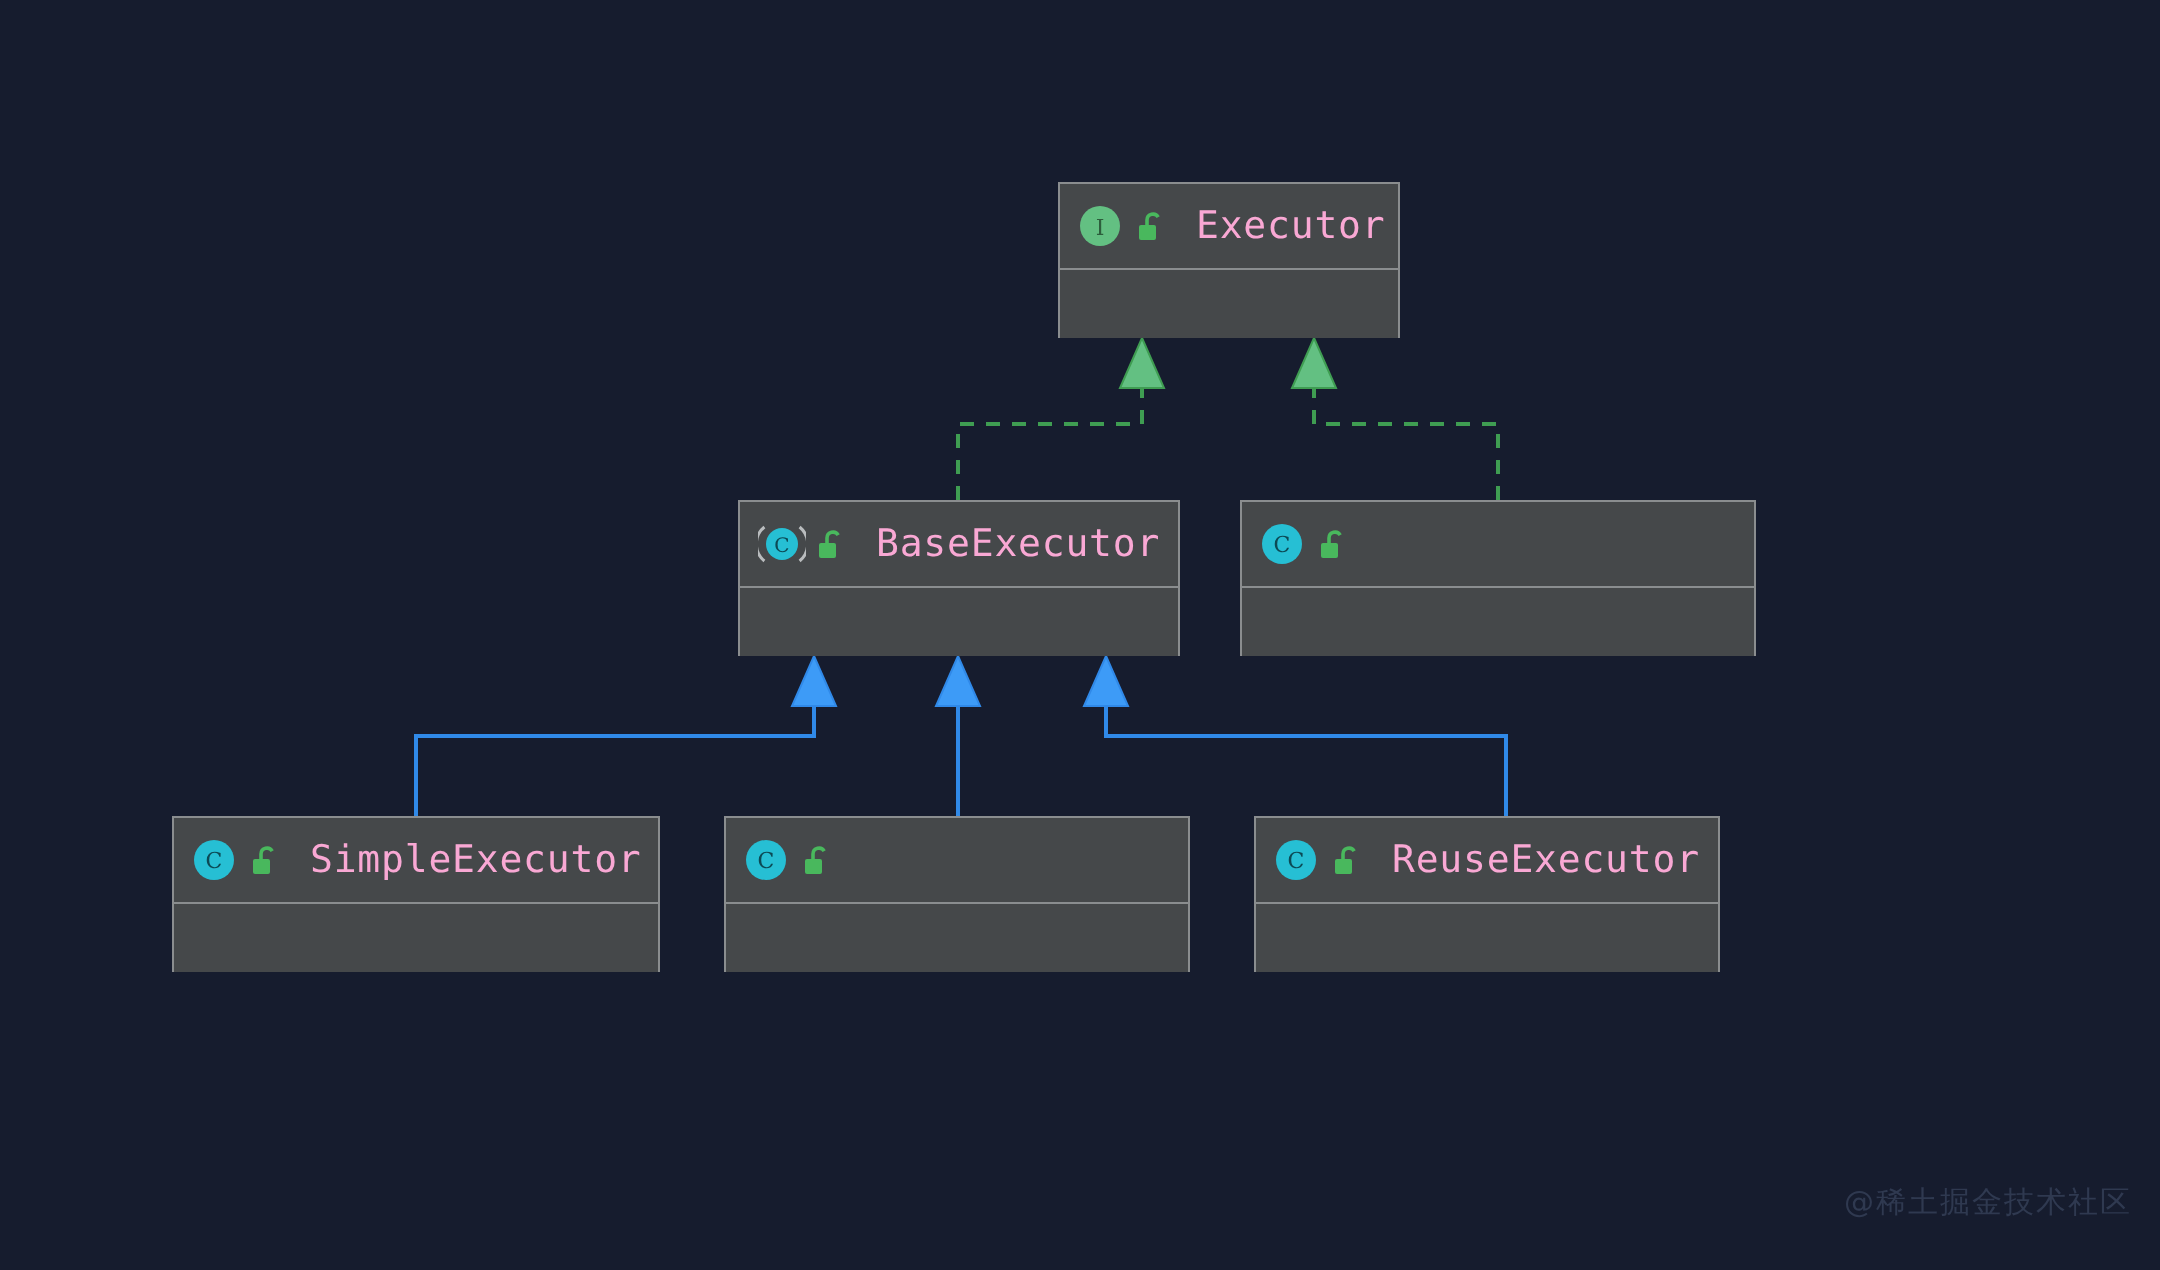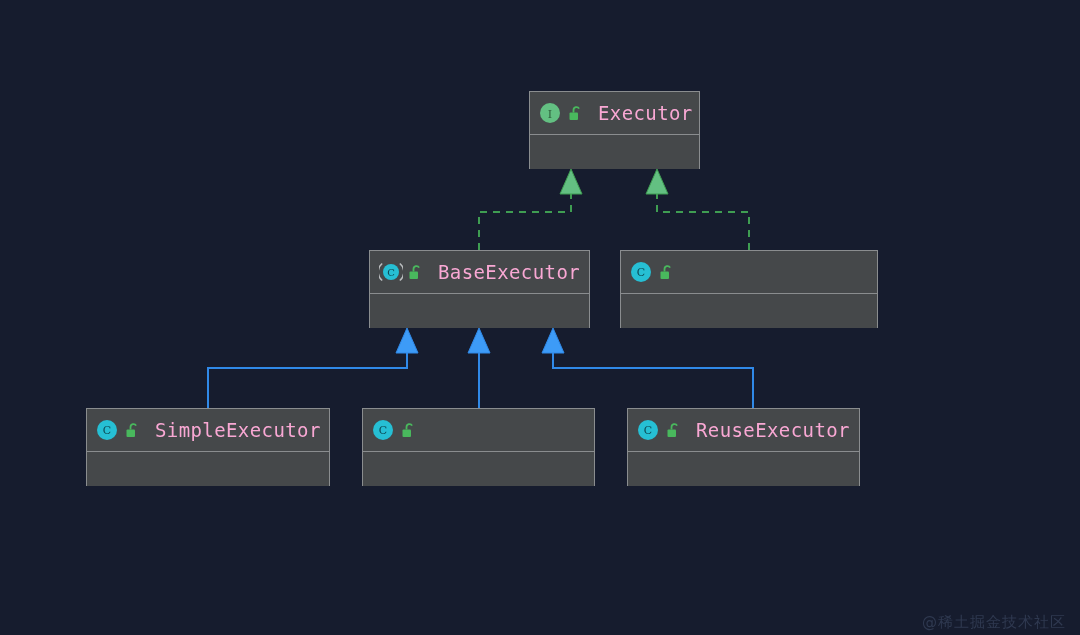--- a/index.html
+++ b/index.html
@@ -59,21 +59,21 @@
   .icon-lock {
     flex: 0 0 auto;
     width: 16px;
     height: 17px;
     position: relative;
     margin-left: 7px;
   }
   .watermark {
     position: absolute;
     right: 14px;
-    bottom: 3px;
+    bottom: 24px;
     color: #2f3950;
     font-size: 15px;
     font-family: "DejaVu Sans", "Liberation Sans", sans-serif;
     letter-spacing: 1px;
     z-index: 2;
   }
 </style>
 </head>
 <body>
 

